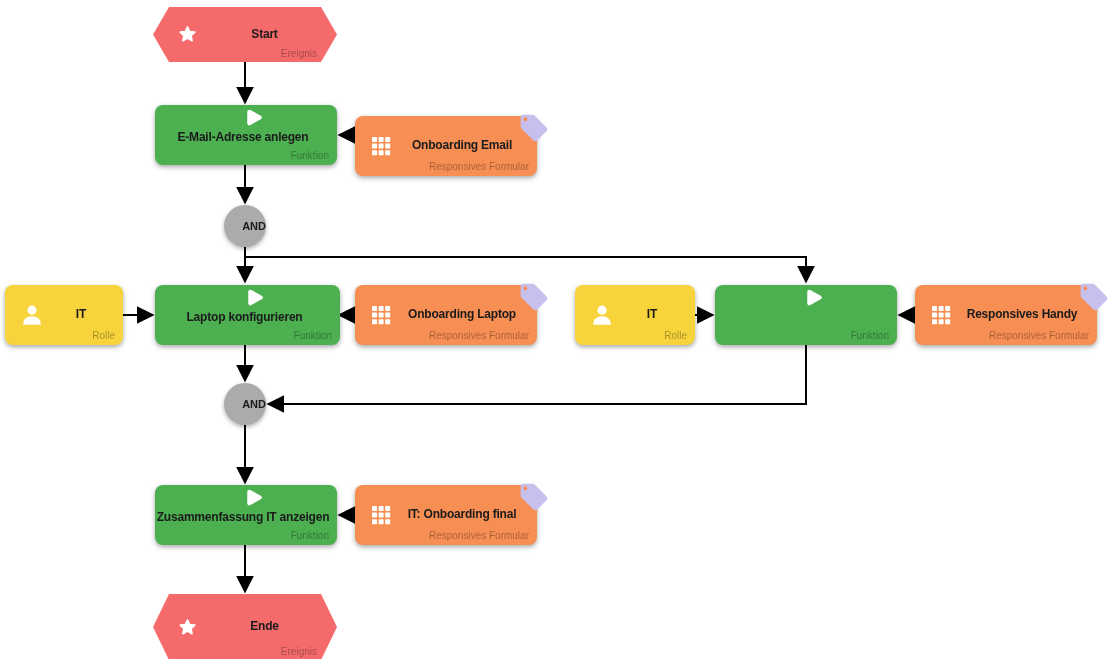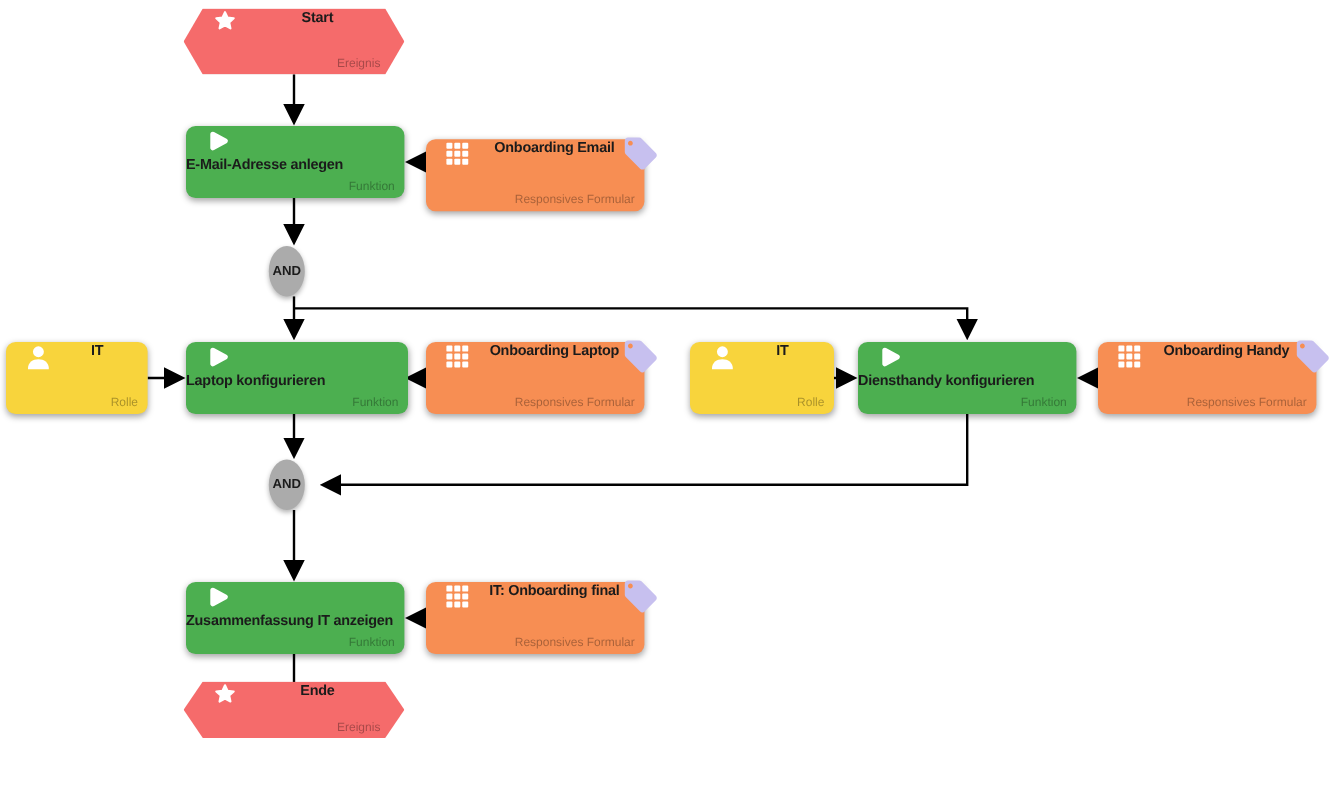--- a/index.html
+++ b/index.html
@@ -4,21 +4,21 @@
 <style>
   html,body{margin:0;padding:0;background:#fff;}
   .canvas{
     position:relative;width:1109px;height:659px;background:#ffffff;overflow:hidden;
     font-family:"Liberation Sans", sans-serif;
   }
   .connectors{position:absolute;left:0;top:0;width:1109px;height:659px;}
   .connectors path.edge{stroke:var(--c-connector,#000);stroke-width:2;fill:none;}
 
   .node{
-    position:absolute;display:flex;align-items:flex-start;
+    position:absolute;display:flex;align-items:center;
     border-radius:8px;box-shadow:0 2px 5px rgba(0,0,0,.35);
     cursor:pointer;
   }
   .node .icon{flex:0 0 auto;margin-left:14px;display:flex;align-items:center;justify-content:center;}
   .node .label{
     flex:1;text-align:center;padding-right:6px;
     font-size:12px;font-weight:bold;color:#1b1b1b;line-height:1.3;letter-spacing:-0.2px;
   }
   .node .type{
     position:absolute;right:8px;bottom:4px;
@@ -32,23 +32,23 @@
     filter:drop-shadow(0 2px 3px rgba(0,0,0,.35));
   }
   .event .icon{margin-left:24px;}
   .event .type{right:20px;bottom:3px;}
 
   .fn{background:var(--c-function,#4caf50);flex-direction:column;}
   .role{background:var(--c-role,#f8d43c);}
   .form{background:var(--c-form,#f78e53);}
 
   .gateway{
-    position:absolute;width:30px;height:42px;border-radius:50%;
+    position:absolute;width:42px;height:42px;border-radius:50%;
     background:var(--c-gateway,#ababab);
-    display:flex;align-items:center;justify-content:center;
+    display:flex;align-items:center;justify-content:flex-end;
     box-shadow:0 2px 4px rgba(0,0,0,.3);
     font-size:11px;font-weight:bold;color:#1b1b1b;cursor:pointer;
   }
 
   .tag-badge{position:absolute;top:-4px;right:-14px;width:34px;height:32px;}
   .tag-badge path{fill:var(--c-tag,#c7c0ef);}
 </style>
 </head>
 <body>
 
@@ -181,21 +181,20 @@
     <span class="label">IT</span>
     <span class="type">Rolle</span>
   </div>
 
   <div class="node fn" style="left:715px;top:285px;width:182px;height:60px">
     <span class="icon">
       <svg viewBox="0 0 24 24" width="25" height="25">
           <path fill="#fff" stroke="#fff" stroke-width="4" stroke-linejoin="round" d="M8 6.5 L18 12 L8 17.5 z"></path>
         </svg>
     </span>
-    <span class="label">Diensthandy konfigurieren</span>
     <span class="type">Funktion</span>
   </div>
 
   <div class="node form" style="left:915px;top:285px;width:182px;height:60px">
     <span class="tag-badge">
       <svg viewBox="0 0 24 24" width="34" height="32">
           <path d="M21.41 11.58l-9-9C12.05 2.22 11.55 2 11 2H4c-1.1 0-2 .9-2 2v7c0 .55.22 1.05.59 1.42l9 9c.36.36.86.58 1.41.58.55 0 1.05-.22 1.41-.59l7-7c.37-.36.59-.86.59-1.41 0-.55-.23-1.06-.59-1.42zM5.5 7C4.67 7 4 6.33 4 5.5S4.67 4 5.5 4 7 4.67 7 5.5 6.33 7 5.5 7z"></path>
         </svg>
     </span>
     <span class="icon">
@@ -206,21 +205,21 @@
             <rect x="16.2" y="3" width="5" height="5" rx="0.8"></rect>
             <rect x="3" y="9.6" width="5" height="5" rx="0.8"></rect>
             <rect x="9.6" y="9.6" width="5" height="5" rx="0.8"></rect>
             <rect x="16.2" y="9.6" width="5" height="5" rx="0.8"></rect>
             <rect x="3" y="16.2" width="5" height="5" rx="0.8"></rect>
             <rect x="9.6" y="16.2" width="5" height="5" rx="0.8"></rect>
             <rect x="16.2" y="16.2" width="5" height="5" rx="0.8"></rect>
           </g>
         </svg>
     </span>
-    <span class="label">Onboarding Handy</span>
+    <span class="label">Responsives Handy</span>
     <span class="type">Responsives Formular</span>
   </div>
 
   <div class="gateway" style="left:224px;top:383px">
     <span>AND</span>
   </div>
 
   <div class="node fn" style="left:155px;top:485px;width:182px;height:60px">
     <span class="icon">
       <svg viewBox="0 0 24 24" width="25" height="25">
@@ -249,21 +248,21 @@
             <rect x="3" y="16.2" width="5" height="5" rx="0.8"></rect>
             <rect x="9.6" y="16.2" width="5" height="5" rx="0.8"></rect>
             <rect x="16.2" y="16.2" width="5" height="5" rx="0.8"></rect>
           </g>
         </svg>
     </span>
     <span class="label">IT: Onboarding final</span>
     <span class="type">Responsives Formular</span>
   </div>
 
-  <div class="node event" style="left:153px;top:568px;width:184px;height:47px">
+  <div class="node event" style="left:153px;top:594px;width:184px;height:66px">
     <span class="icon">
       <svg viewBox="0 0 24 24" width="21" height="21">
           <path fill="#fff" stroke="#fff" stroke-width="2" stroke-linejoin="round" d="M12 3.5l2.5 5.3 5.8.6-4.3 3.9 1.2 5.7-5.2-2.9-5.2 2.9 1.2-5.7-4.3-3.9 5.8-.6z"></path>
         </svg>
     </span>
     <span class="label">Ende</span>
     <span class="type">Ereignis</span>
   </div>
 
 </div>

